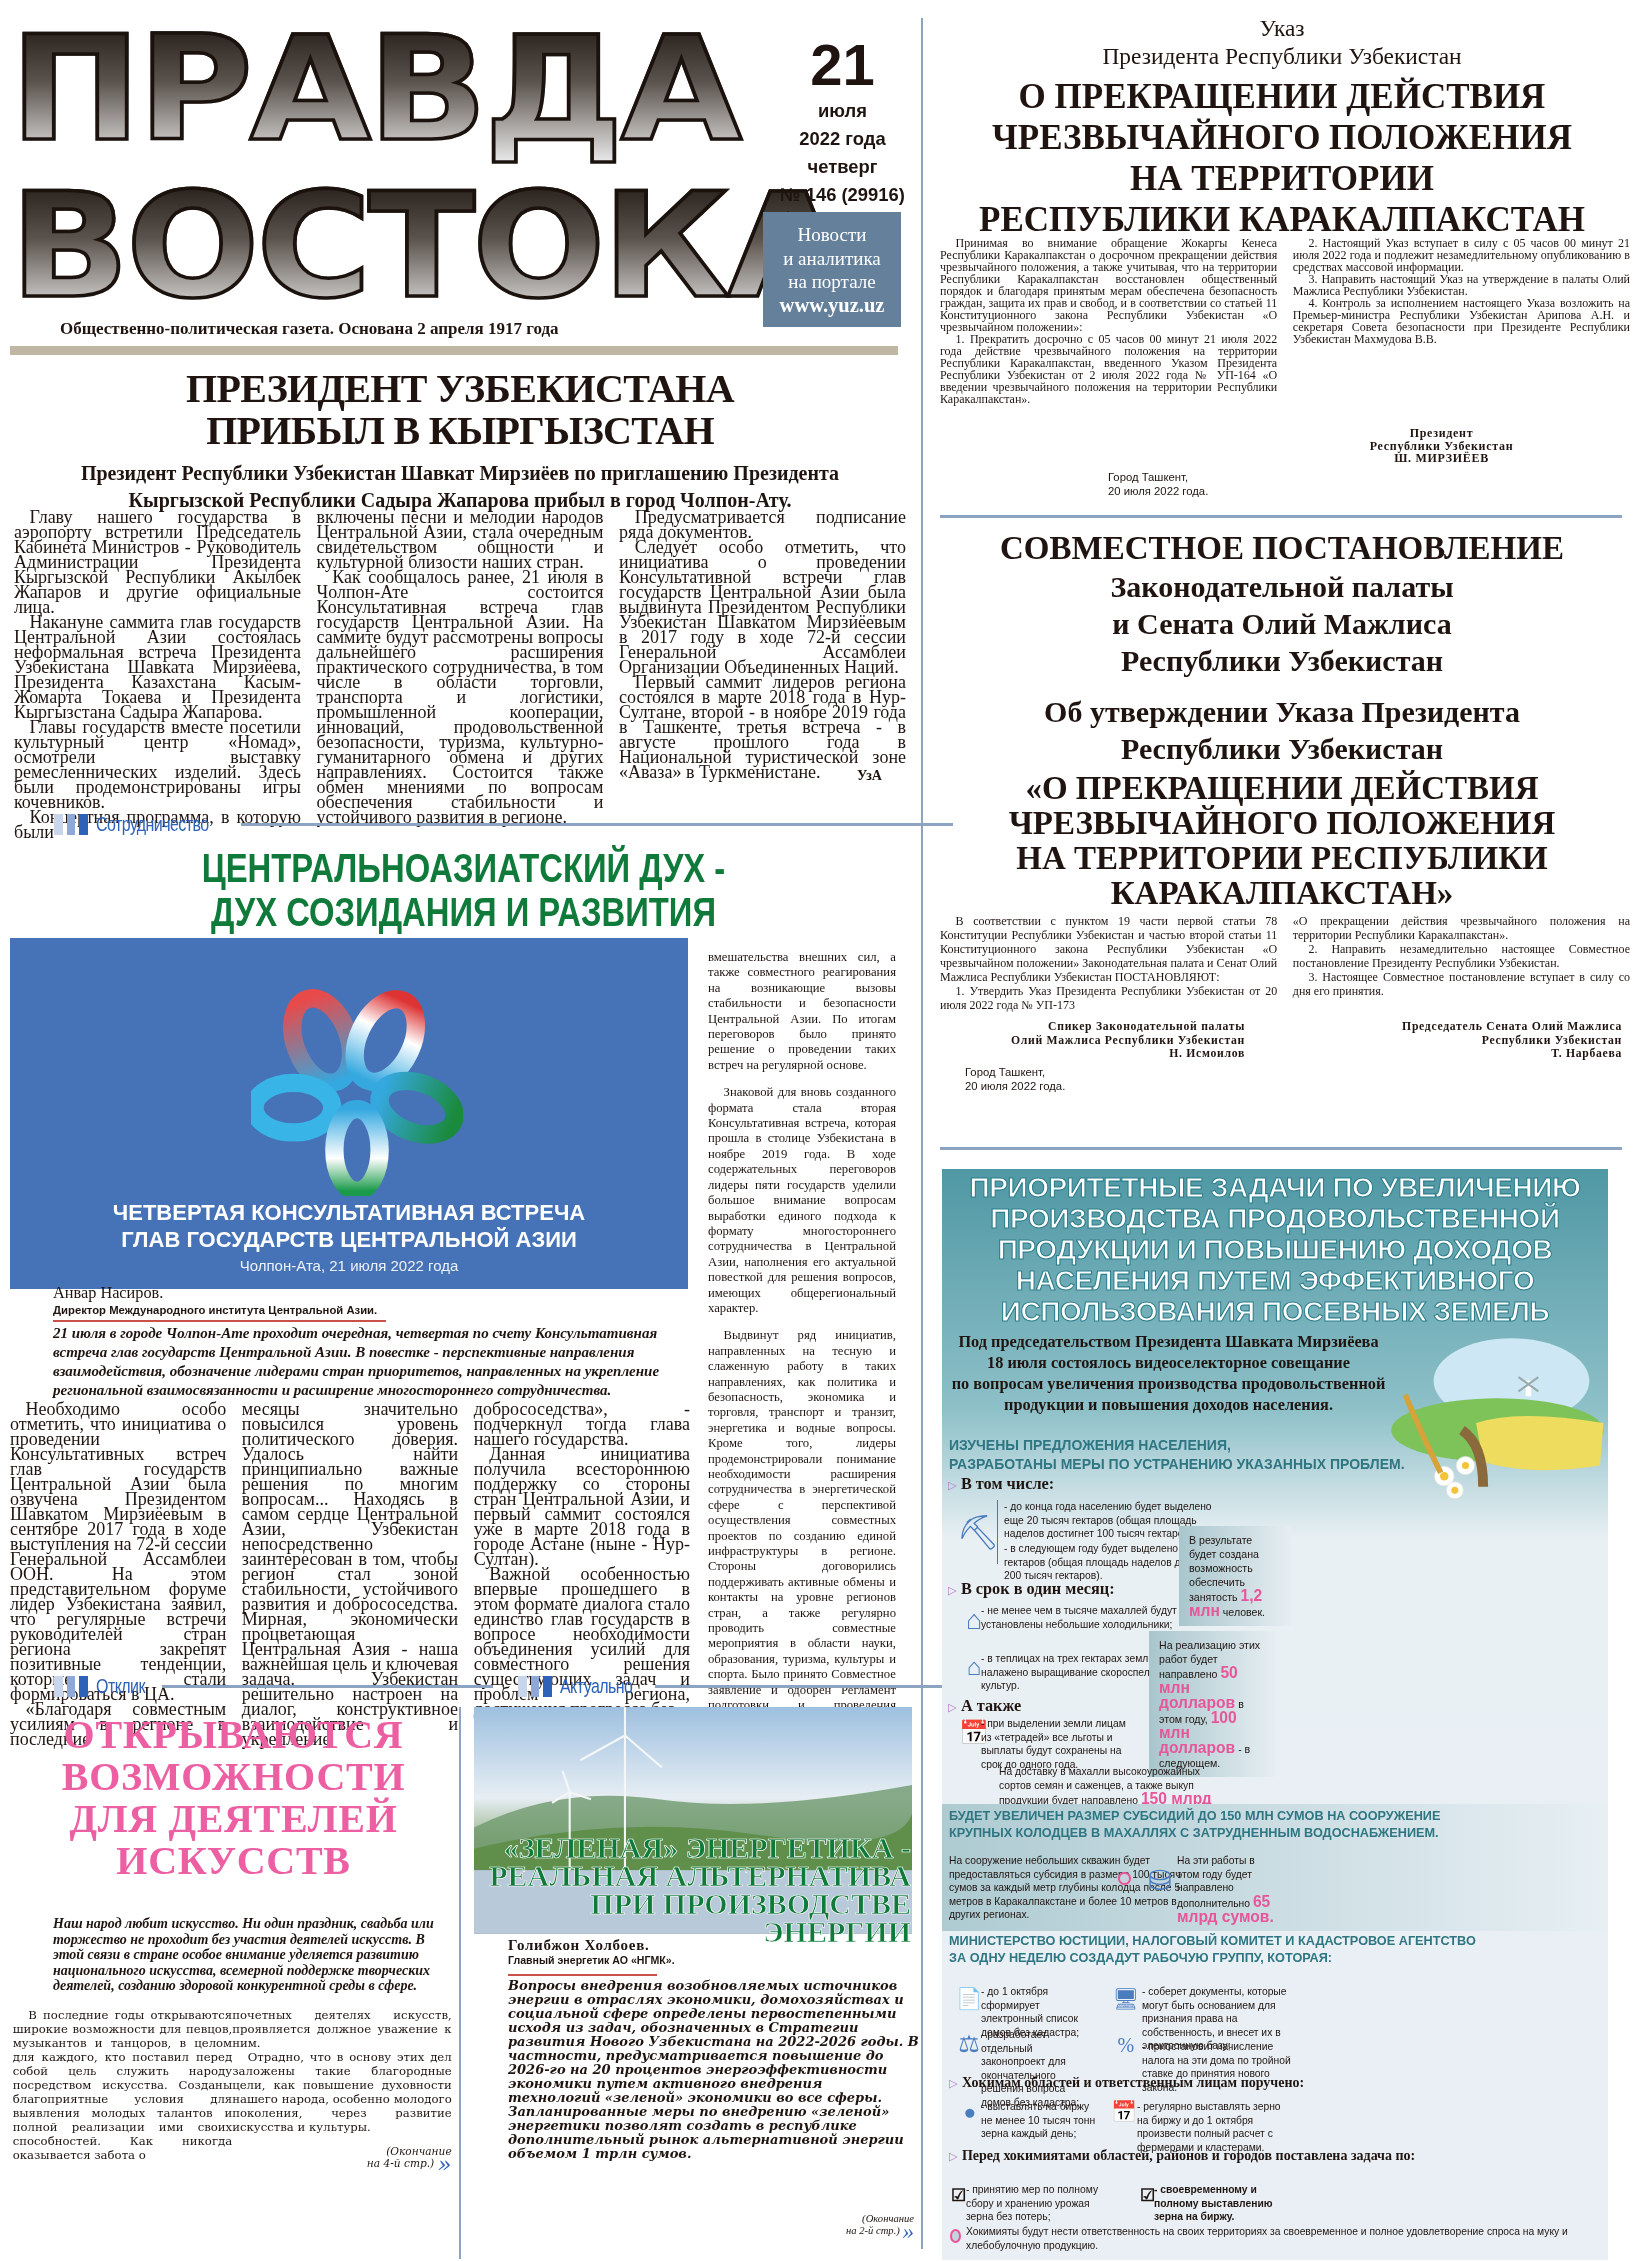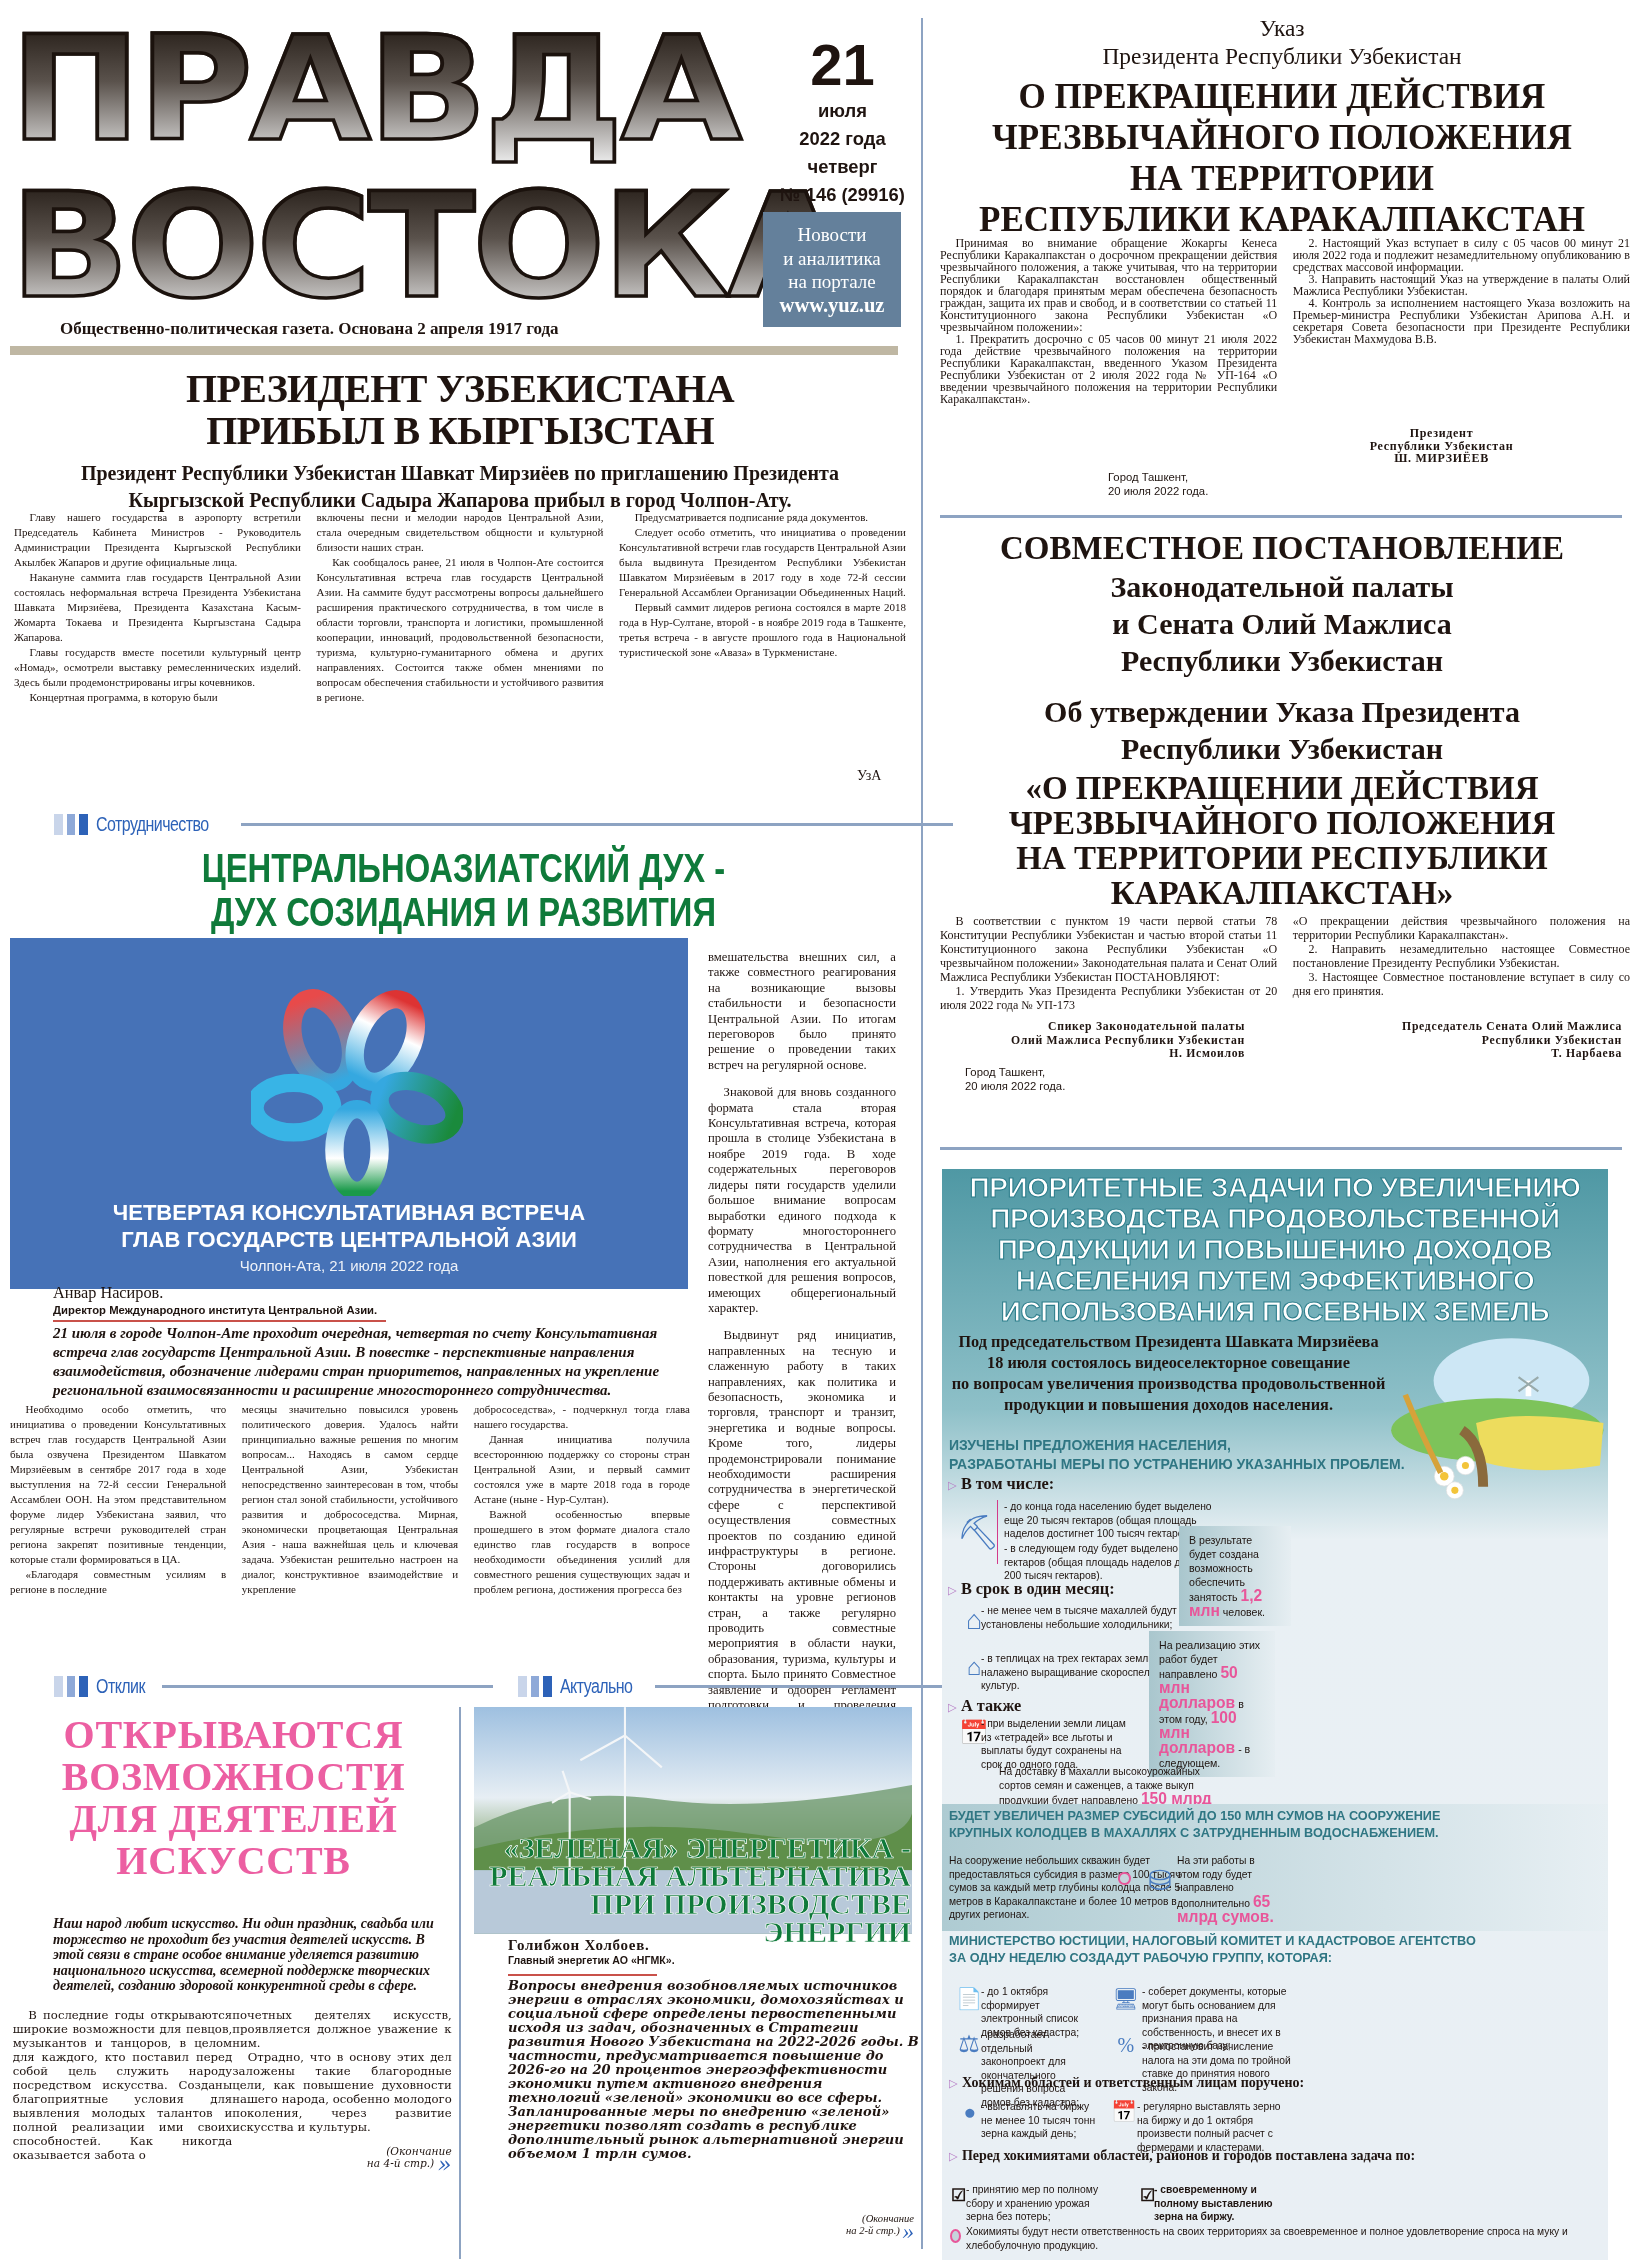--- a/index.html
+++ b/index.html
@@ -17,23 +17,23 @@
   .portal{left:763px;top:212px;width:138px;height:115px;background:#64809b;color:#fff;text-align:center;font-family:"Liberation Serif",serif;font-size:19px;line-height:23.4px;padding-top:11.3px;box-sizing:border-box;}
   .portal b{font-size:20.5px;}
   .tagline{left:60px;top:319px;font-size:17px;font-weight:700;}
   .tanbar{left:10px;top:346px;width:888px;height:9.2px;background:#bfb7a3;}
   .vrule{left:921px;top:17.7px;width:2.1px;height:2231px;background:#8da3c2;}
 
   
   .h1{left:14px;top:368px;width:892px;text-align:center;font-weight:700;font-size:40px;line-height:42px;letter-spacing:-0.7px;}
   .sub1{left:14px;top:460px;width:892px;text-align:center;font-weight:700;font-size:20px;line-height:27px;}
   .cols3{left:14px;top:510px;width:892px;display:flex;gap:15.6px;}
-  .col{flex:1;font-size:11px;line-height:15px;text-align:justify;}
+  .col{flex:1;font-size:18px;line-height:15px;text-align:justify;}
   .col p{margin:0;text-indent:15.6px;}
-  .uza{left:857px;top:768px;font-weight:400;font-size:14px;}
+  .uza{left:857px;top:768px;font-weight:700;font-size:14px;}
 
   
   .rubric{display:flex;align-items:center;gap:4.2px;padding-left:44px;}
   .rb{width:8.5px;height:21px;}
   .rubric .lbl{font-family:"Liberation Sans",sans-serif;color:#2d62b8;font-size:20px;letter-spacing:-0.7px;margin-left:4.2px;transform:scaleX(.8);transform-origin:left;}
   .rline{height:2.8px;background:#8da3c2;flex:1;}
 
   .green-h{left:21px;top:846px;width:885px;text-align:center;color:#0f7a3a;font-weight:700;font-size:40px;line-height:44px;font-family:"Liberation Sans",sans-serif;transform:scaleX(.82);}
   .photo1{left:10px;top:938px;width:678px;height:351px;background:#4672b7;overflow:hidden;}
   .photo1 .pt{position:absolute;left:0;right:0;text-align:center;color:#fff;font-family:"Liberation Sans",sans-serif;}

